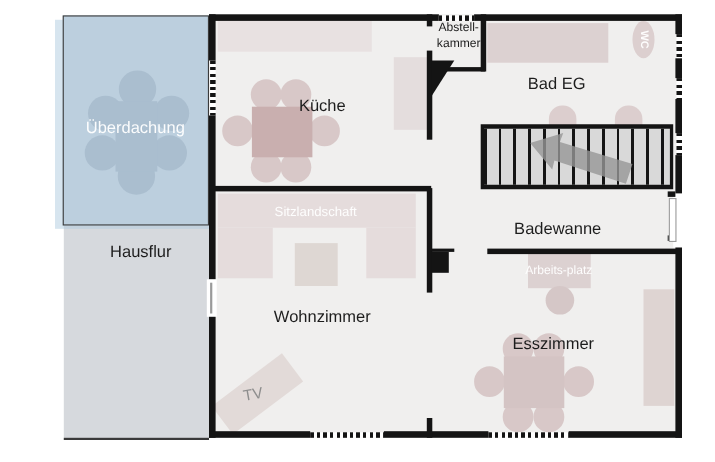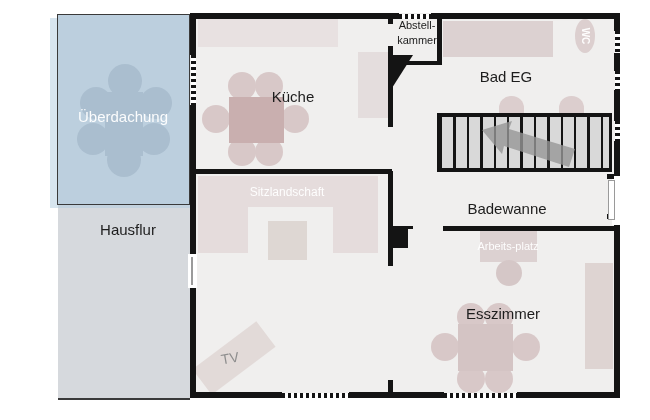--- a/index.html
+++ b/index.html
@@ -126,17 +126,18 @@
   <div class="lbl" style="left:128px;top:229px;">Hausflur</div>
   <div class="lbl" style="left:293px;top:96px;">Küche</div>
   <div class="lbl" style="left:417px;top:33px;font-size:11px;line-height:15px;text-align:center;">
     <div>Abstell-</div>
     <div>kammer</div>
   </div>
   <div class="lbl white" style="left:585px;top:36px;font-size:10px;font-weight:bold;transform:translate(-50%,-50%) rotate(90deg);">WC</div>
   <div class="lbl" style="left:506px;top:76px;">Bad EG</div>
   <div class="lbl" style="left:507px;top:208px;">Badewanne</div>
   <div class="lbl white" style="left:287px;top:192px;font-size:12px;">Sitzlandschaft</div>
+  <div class="lbl" style="left:293px;top:288px;">Wohnzimmer</div>
   <div class="lbl" style="left:503px;top:313px;">Esszimmer</div>
   <div class="lbl white" style="left:508px;top:246px;font-size:11px;">Arbeits-platz</div>
   <div class="lbl" style="left:230px;top:358px;font-size:14px;color:#8e8e8e;transform:translate(-50%,-50%) rotate(-10deg);">TV</div>
 
 </div>
 
 </body></html>

